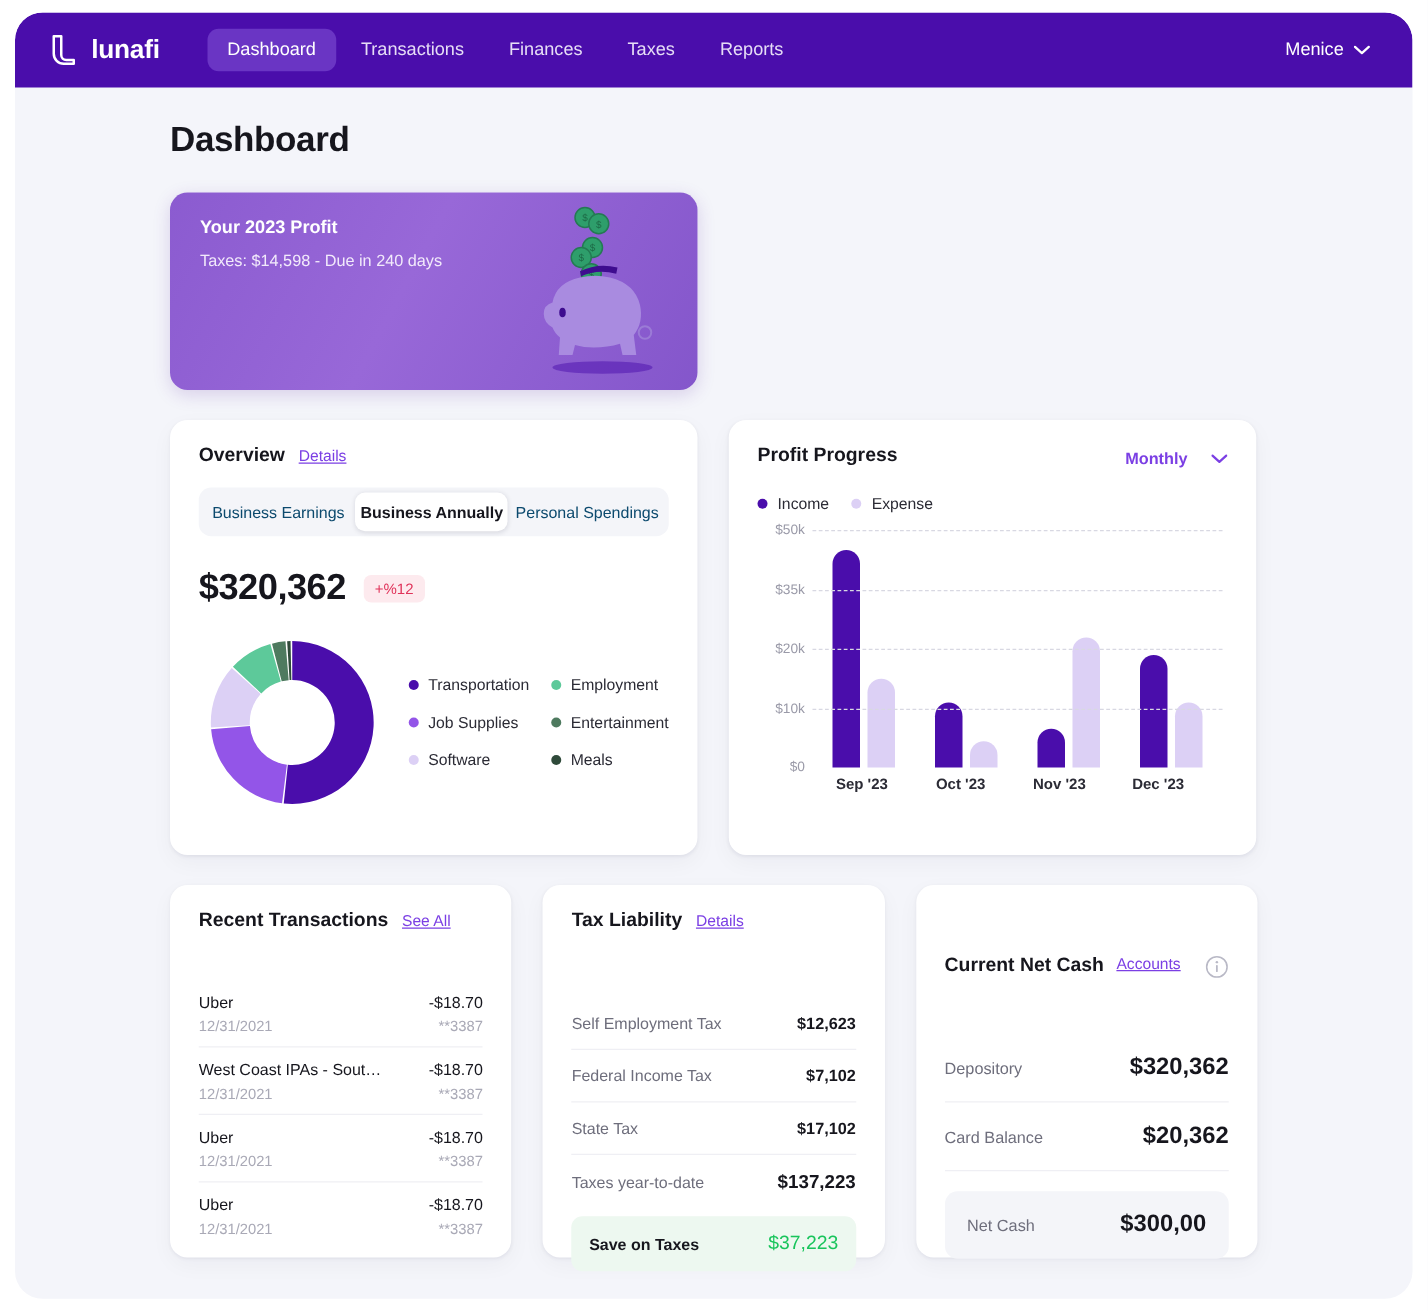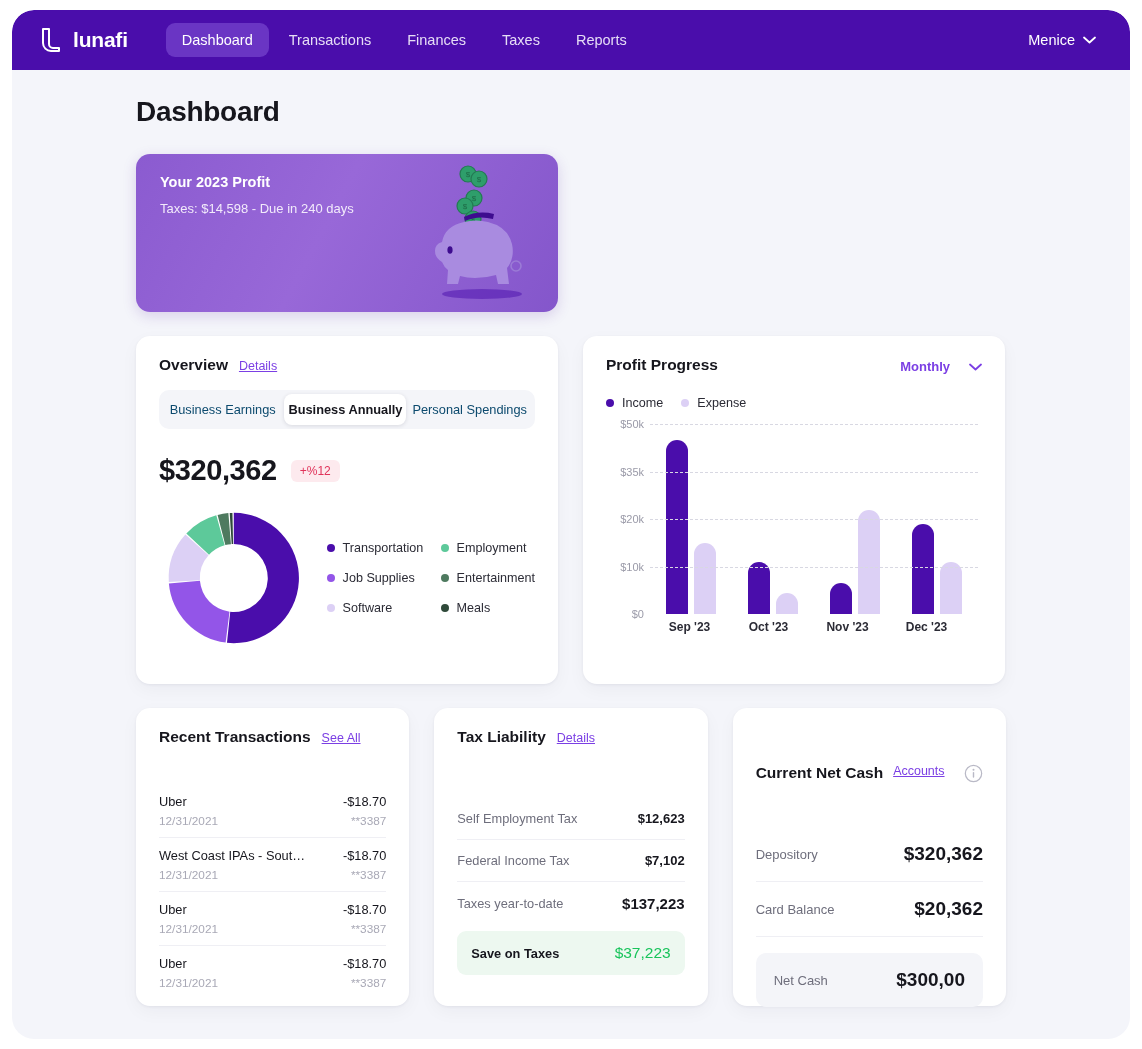--- a/index.html
+++ b/index.html
@@ -412,20 +412,24 @@
         </div>
         <div class="tax-list" id="taxList">
             <div class="tax-row">
               <span class="tax-label">Self Employment Tax</span>
               <span class="tax-val">$12,623</span>
             </div>
             <div class="tax-row">
               <span class="tax-label">Federal Income Tax</span>
               <span class="tax-val">$7,102</span>
             </div>
+            <div class="tax-row">
+              <span class="tax-label">State Tax</span>
+              <span class="tax-val">$17,102</span>
+            </div>
             <div class="tax-row tax-total">
               <span class="tax-label">Taxes year-to-date</span>
               <span class="tax-val">$137,223</span>
             </div>
           </div>
         <div class="save-box">
           <span class="save-label">Save on Taxes</span>
           <span class="save-val">$37,223</span>
         </div>
       </div>

